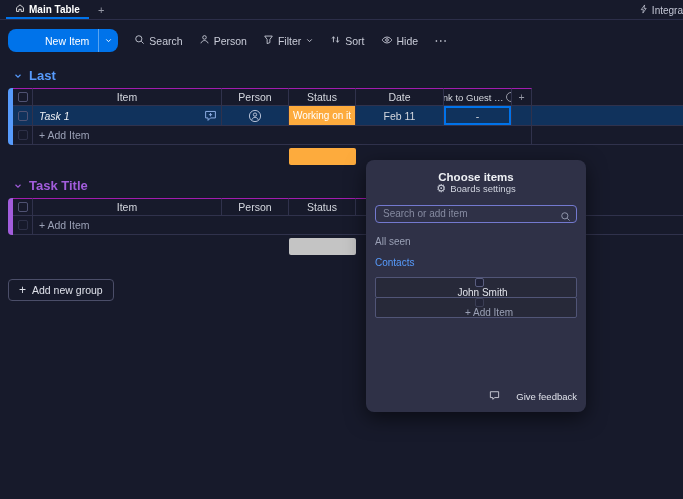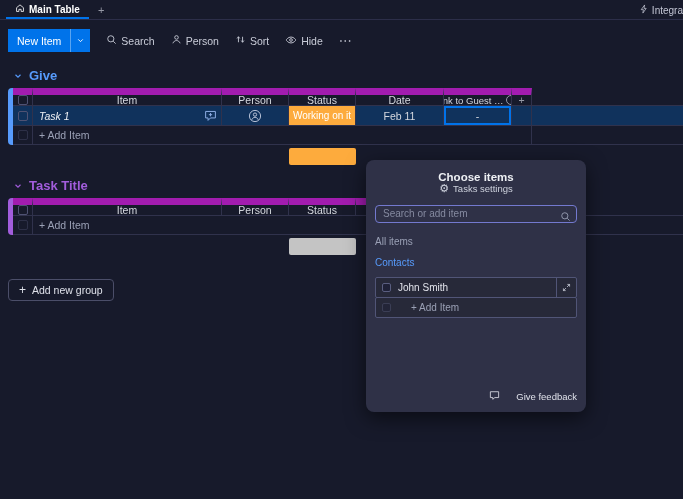--- a/index.html
+++ b/index.html
@@ -21,21 +21,21 @@
   .avatar { width:13px; height:13px; border-radius:50%; background:linear-gradient(135deg,#caa07a,#7a5440); border:1px solid #4c4f66; }
 
   
   .tab-bar { display:flex; align-items:stretch; height:19px; border-bottom:1px solid #2c2e49; padding:0 6px; position:relative; margin-top:1px; }
   .tab { display:flex; align-items:center; gap:4px; padding:0 9px; font-size:10px; color:#fff; font-weight:600; border-bottom:2px solid #0073ea; }
   .tab-plus { display:flex; align-items:center; padding:0 9px; color:#9699a6; font-size:11px; }
   .integrate { position:absolute; right:0; top:0; bottom:0; display:flex; align-items:center; gap:3px; font-size:10px; color:#c3c6d4; }
 
   
   .toolbar { display:flex; align-items:center; gap:2px; padding:9px 8px; }
-  .new-item { display:flex; align-items:stretch; background:#0073ea; border-radius:0; color:#fff; height:23px; margin-right:7px; cursor:pointer; }
+  .new-item { display:flex; align-items:stretch; background:#0073ea; border-radius:8px; color:#fff; height:23px; margin-right:7px; cursor:pointer;padding-left:28px; }
   .ni-label { display:flex; align-items:center; padding:0 9px; font-size:10.5px; }
   .ni-caret { display:flex; align-items:center; padding:0 5px; border-left:1px solid rgba(255,255,255,.35); }
   .tool { display:flex; align-items:center; gap:4px; padding:0 7px; height:22px; color:#c9ccd8; font-size:10.5px; border-radius:4px; cursor:pointer; }
   .tool svg { flex:0 0 auto; }
   .more-dots { font-size:13px; letter-spacing:1px; }
 
   
   .group { margin-top:7px; }
   .group + .group { margin-top:13px; }
   .group-header { display:flex; align-items:center; gap:6px; padding:0 0 5px 13px; }
@@ -48,21 +48,21 @@
   .color-bar { position:absolute; left:8px; top:0; width:5px; border-radius:4px 0 0 4px; }
   .bar-blue { background:#579bfc; }
   .bar-purple { background:#a25ddc; }
 
   .trow { display:flex; align-items:stretch; }
   .thead { height:18px; }
   .tdata { height:20px; }
   .tadd  { height:19px; }
   .cell { border-right:1px solid #30324c; border-bottom:1px solid #30324c; display:flex; align-items:center; justify-content:center;
     font-size:10.5px; color:#d5d8df; overflow:hidden; white-space:nowrap; }
-  .thead .cell { border-top:7px solid #a21caf; }
+  .thead .cell { border-top:1px solid #a21caf; }
   .c-check { width:20px; }
   .c-item  { width:189px; }
   .c-person{ width:67px; }
   .c-status{ width:67px; padding:0; }
   .c-date  { width:88px; }
   .c-link  { width:68px; font-size:9.5px; gap:3px; }
   .c-addcol{ width:20px; color:#9699a6; }
   .c-fill  { flex:1; border-right:none; border-bottom:1px solid #30324c; }
   .thead .c-fill { border-top:none; }
 
@@ -97,21 +97,21 @@
   .boards-settings { display:flex; align-items:center; gap:4px; font-size:9.5px; color:#cfd3de; cursor:pointer; }
   .gear-glyph { font-size:11px; line-height:1; color:#cfd3de; }
   .search-wrap { position:relative; margin-top:9px; }
   .popup-search-input { width:100%; height:18px; background:transparent; border:1px solid #7379cf; border-radius:4px;
     color:#d5d8df; font-size:10px; padding:0 22px 0 7px; outline:none; font-family:inherit; }
   .popup-search-input::placeholder { color:#858aa0; }
   .search-icon-sm { position:absolute; right:6px; top:5px; color:#9aa0b5; }
   .all-items { margin-top:13px; font-size:10px; color:#9aa0b5; }
   .contacts-link { margin-top:10px; font-size:10px; color:#579bfc; cursor:pointer; }
   .pop-row { margin-top:9px; height:21px; border:1px solid #515577; background:#272939; display:flex; align-items:center;
-    padding-left:6px; border-radius:2px; cursor:pointer; }
+    padding-left:6px; border-radius:2px; cursor:pointer;flex-direction:column; }
   .pop-row + .pop-row { margin-top:-1px; }
   .pop-check { width:9px; height:9px; border:1px solid #5a5e80; border-radius:2px; background:#1f2137; flex:0 0 auto; }
   .pop-name { font-size:10px; color:#e2e4ec; margin-left:7px; }
   .pop-add-name { color:#9aa0b5; margin-left:20px; }
   .expand-btn { margin-left:auto; width:20px; height:100%; border-left:1px solid #515577; display:flex; align-items:center; justify-content:center; color:#cfd3de; }
   .popup-footer { margin-top:auto; align-self:flex-end; display:flex; align-items:center; gap:16px; font-size:9.5px; color:#dfe1ea; cursor:pointer; }
 </style>
 </head>
 <body>
 
@@ -164,20 +164,33 @@
         <svg width="11" height="11" viewBox="0 0 16 16" fill="none" stroke="currentColor" stroke-width="1.3">
             <circle cx="8" cy="5" r="2.6"></circle>
             <path d="M2.8 13.5c.9-2.6 2.9-4 5.2-4s4.3 1.4 5.2 4"></path>
           </svg>
       </span>
       <span>Person</span>
     </div>
     <div class="tool">
       <span>
         <svg width="11" height="11" viewBox="0 0 16 16" fill="none" stroke="currentColor" stroke-width="1.3">
+            <path d="M2.5 3h11L10 8v4.5l-4 1.5V8z"></path>
+          </svg>
+      </span>
+      <span>Filter</span>
+      <span>
+        <svg width="9" height="9" viewBox="0 0 16 16" fill="none" stroke="currentColor" stroke-width="1.6">
+            <path d="M4 6l4 4 4-4"></path>
+          </svg>
+      </span>
+    </div>
+    <div class="tool">
+      <span>
+        <svg width="11" height="11" viewBox="0 0 16 16" fill="none" stroke="currentColor" stroke-width="1.3">
             <path d="M5 12V4M5 4 3 6.5M5 4l2 2.5M11 4v8m0 0 2-2.5M11 12l-2-2.5"></path>
           </svg>
       </span>
       <span>Sort</span>
     </div>
     <div class="tool">
       <span>
         <svg width="12" height="12" viewBox="0 0 16 16" fill="none" stroke="currentColor" stroke-width="1.2">
             <path d="M1.5 8s2.5-4 6.5-4 6.5 4 6.5 4-2.5 4-6.5 4S1.5 8 1.5 8z"></path>
             <circle cx="8" cy="8" r="1.8"></circle>
@@ -189,21 +202,21 @@
   </div>
 
   
   <section class="group">
     <div class="group-header">
       <span class="group-caret g-blue">
         <svg width="10" height="10" viewBox="0 0 16 16" fill="none" stroke="currentColor" stroke-width="1.8">
             <path d="M4 6l4 4 4-4"></path>
           </svg>
       </span>
-      <span class="group-title g-blue">Give</span>
+      <span class="group-title g-blue">Last</span>
     </div>
 
     <div class="gtable">
       <span class="color-bar bar-blue" style="height:57px"></span>
 
       <div class="trow thead">
         <div class="cell c-check">
             <span class="checkbox"></span>
           </div>
         <div class="cell c-item">Item</div>
@@ -310,35 +323,35 @@
     <span class="plus-glyph">+</span>
     <span>Add new group</span>
   </button>
 
   
   <aside class="popup">
     <div class="popup-header">
       <span class="popup-title">Choose items</span>
       <span class="boards-settings">
         <span class="gear-glyph">⚙</span>
-        <span>Tasks settings</span>
+        <span>Boards settings</span>
       </span>
     </div>
 
     <div class="search-wrap">
       <input class="popup-search-input" placeholder="Search or add item" style="">
       <span class="search-icon-sm">
         <svg width="11" height="11" viewBox="0 0 16 16" fill="none" stroke="currentColor" stroke-width="1.3">
             <circle cx="7" cy="7" r="4.5"></circle>
             <path d="M10.5 10.5 14 14"></path>
           </svg>
       </span>
     </div>
 
-    <div class="all-items">All items</div>
+    <div class="all-items">All seen</div>
     <div class="contacts-link">Contacts</div>
 
     <div class="pop-row">
       <span class="pop-check"></span>
       <span class="pop-name">John Smith</span>
       <span class="expand-btn">
         <svg width="9" height="9" viewBox="0 0 16 16" fill="none" stroke="currentColor" stroke-width="1.4">
             <path d="M9.5 2.5h4v4M13.5 2.5 9 7M6.5 13.5h-4v-4M2.5 13.5 7 9"></path>
           </svg>
       </span>

